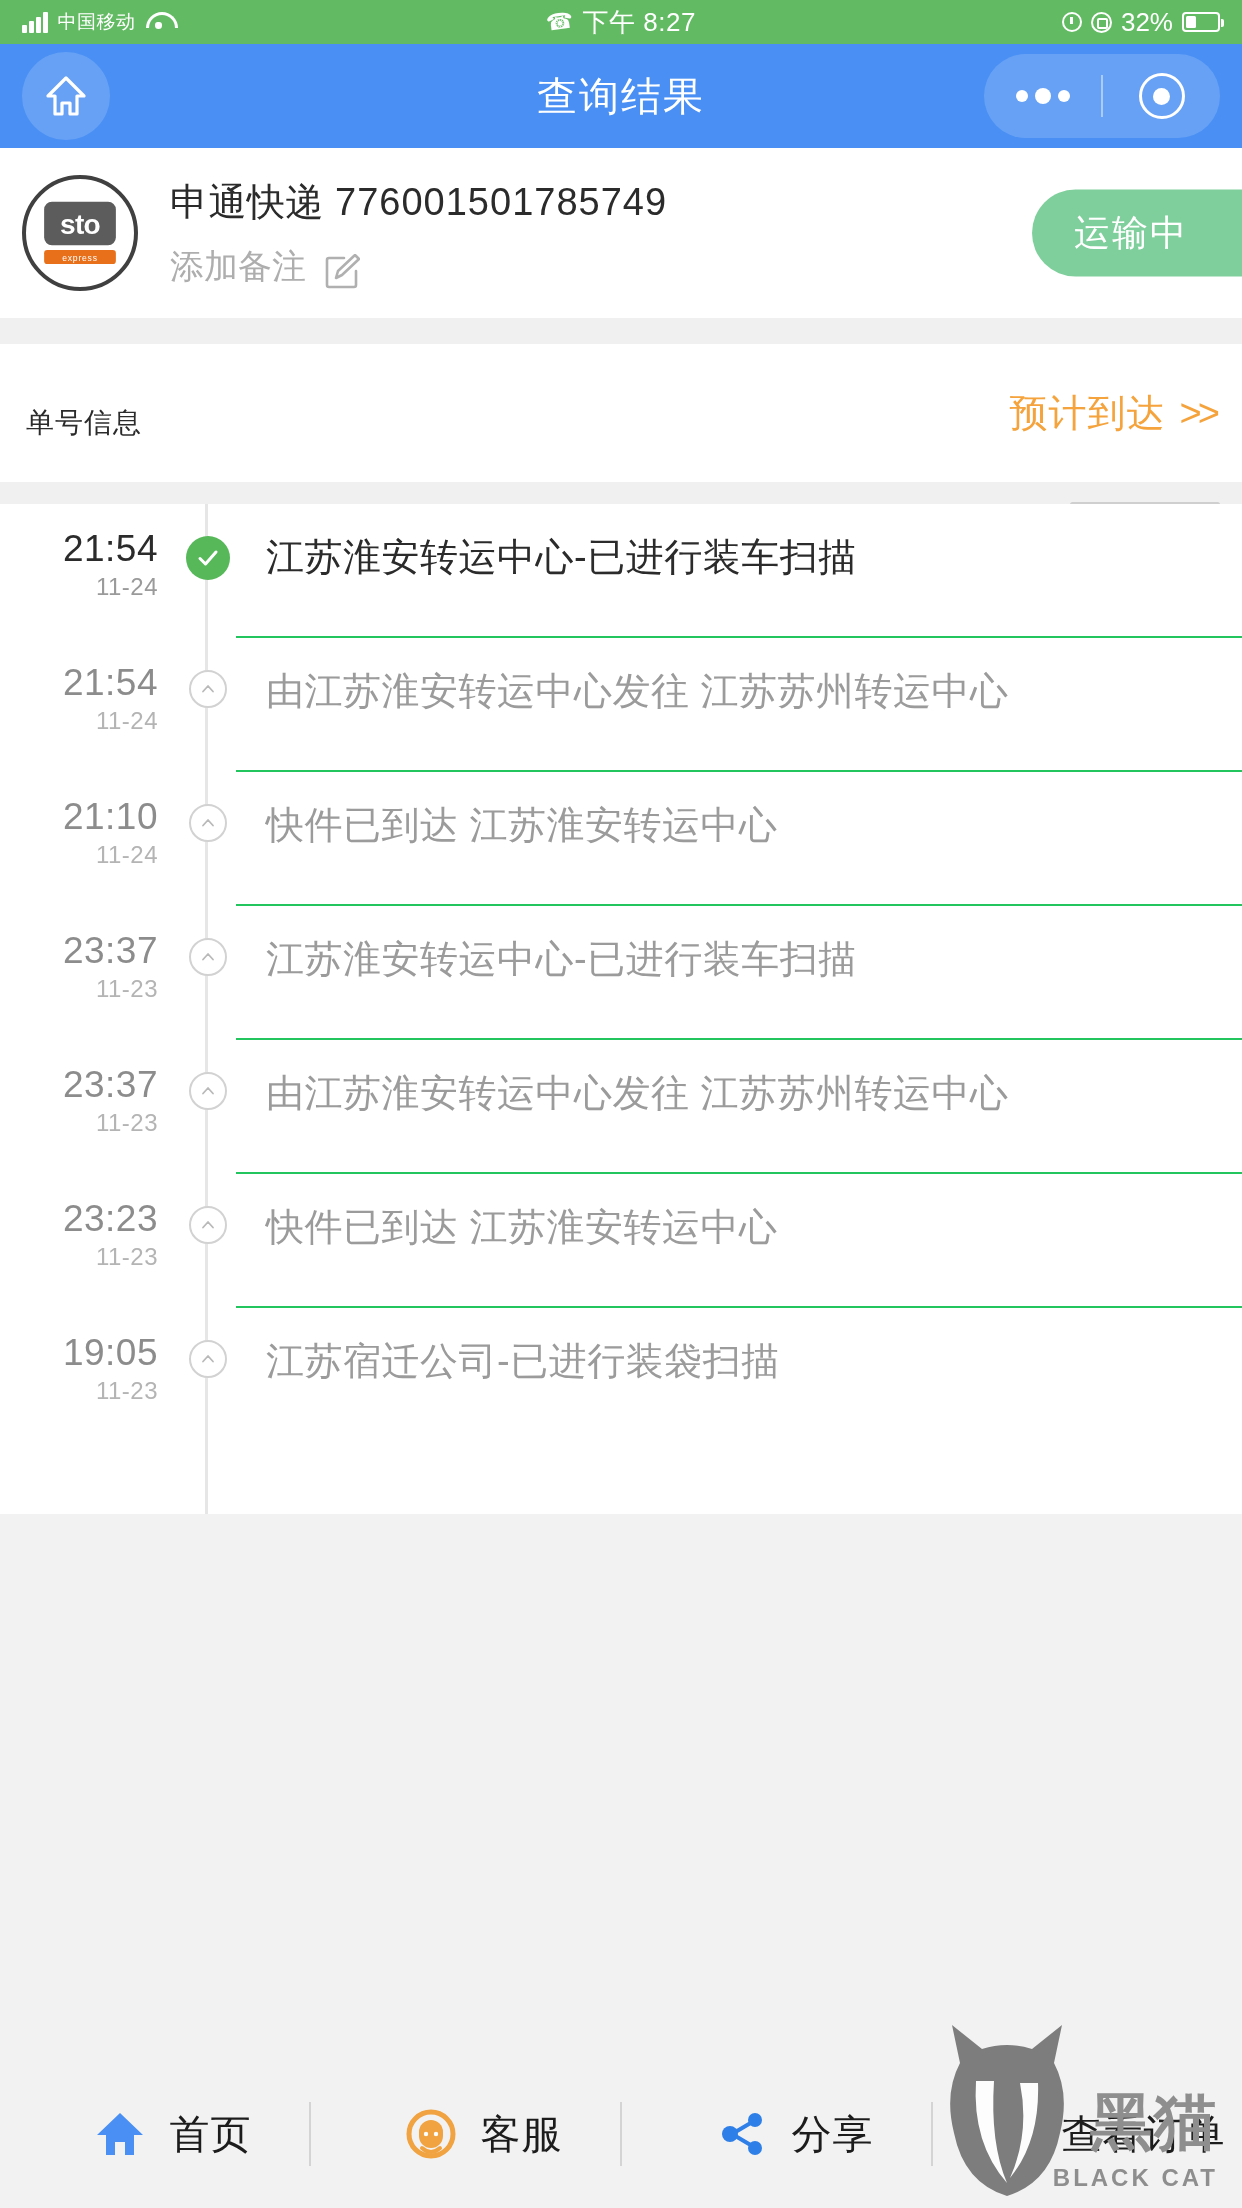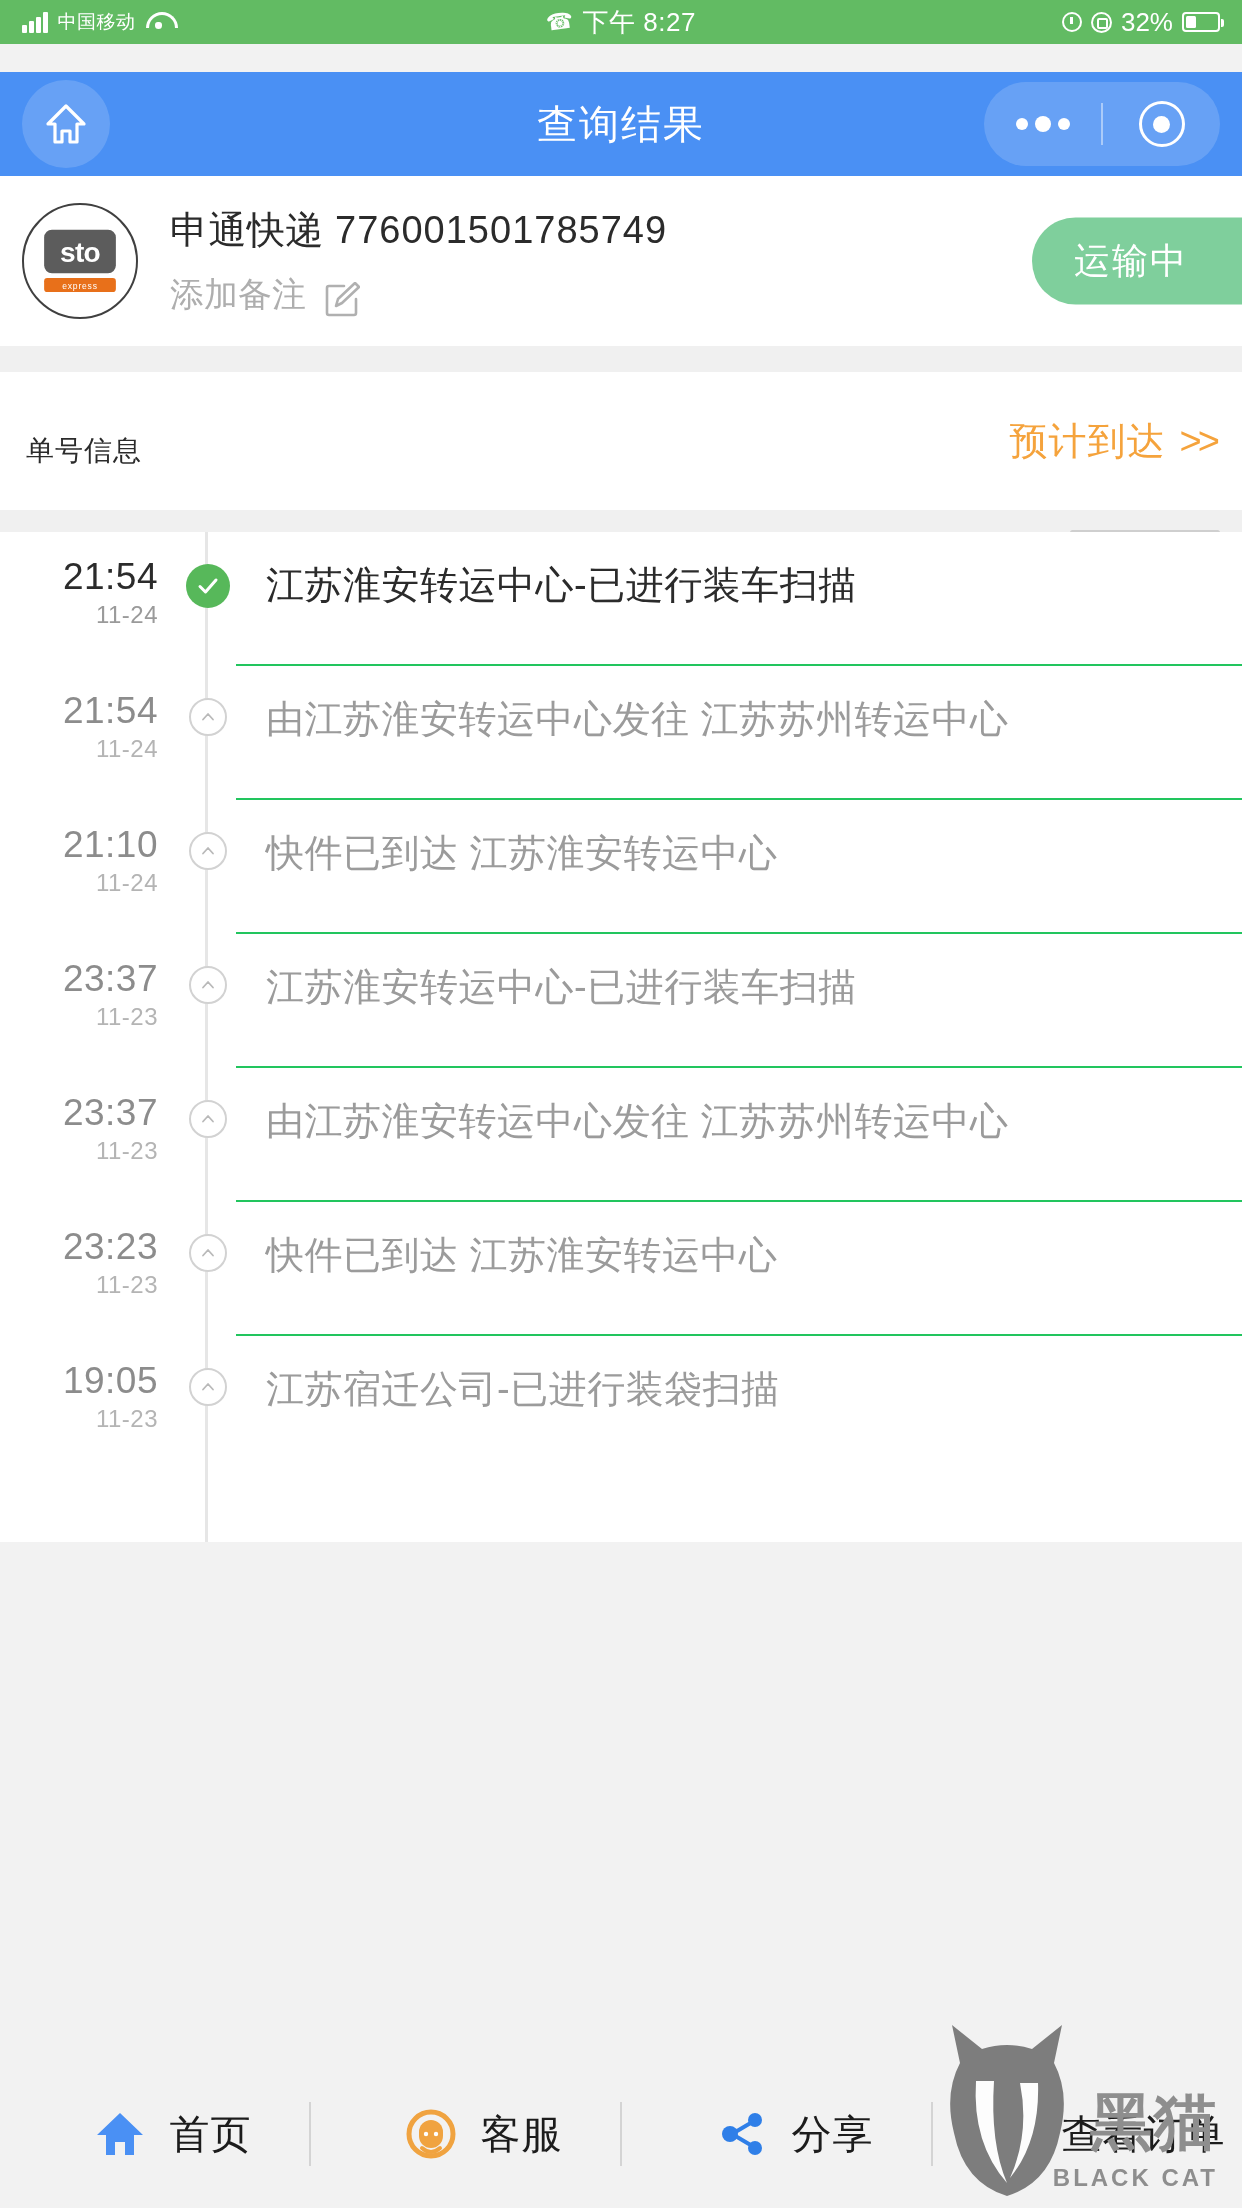--- a/index.html
+++ b/index.html
@@ -35,40 +35,40 @@
   .alarm{width:20px;height:20px;border:2.6px solid #fff;border-radius:50%;position:relative;}
   .alarm::before{content:"";position:absolute;left:6.5px;top:3px;width:2.2px;height:7px;background:#fff;}
   .rot{width:21px;height:21px;border:2.6px solid #fff;border-radius:50%;position:relative;}
   .rot::after{content:"";position:absolute;left:4.5px;top:4.5px;width:7px;height:7px;border:2px solid #fff;border-radius:2px;}
   .pct{font-size:26px;}
   .batt{width:38px;height:20px;border:2.6px solid #fff;border-radius:4px;position:relative;display:flex;align-items:center;padding:2px;}
   .batt::after{content:"";position:absolute;right:-6px;top:5px;width:3.5px;height:8px;background:#fff;border-radius:0 2px 2px 0;}
   .batt i{display:block;height:100%;width:33%;background:#fff;border-radius:1.5px;}
 
   
-  .navbar{height:104px;background:#4a90f4;position:relative;display:flex;align-items:center;margin-top:28px;}
+  .navbar{height:104px;background:#4a90f4;position:relative;display:flex;align-items:center;}
   .nav-title{position:absolute;left:0;right:0;text-align:center;color:#fff;font-size:40px;letter-spacing:2px;}
   .home-btn{width:88px;height:88px;border-radius:50%;background:rgba(255,255,255,.16);
             margin-left:22px;display:flex;align-items:center;justify-content:center;}
   .home-glyph{width:46px;height:46px;position:relative;}
   .home-glyph svg{display:block;}
   .capsule{position:absolute;right:22px;top:50%;transform:translateY(-50%);
            width:236px;height:84px;border-radius:42px;background:rgba(255,255,255,.16);
            display:flex;align-items:center;}
   .cap-half{flex:1;display:flex;align-items:center;justify-content:center;}
   .cap-div{width:2px;height:42px;background:rgba(255,255,255,.45);}
   .dots{display:flex;gap:7px;align-items:center;}
   .dots i{width:12px;height:12px;background:#fff;border-radius:50%;}
   .dots i:nth-child(2){width:16px;height:16px;}
   .target{width:46px;height:46px;border:3.5px solid #fff;border-radius:50%;display:flex;align-items:center;justify-content:center;}
   .target::after{content:"";width:17px;height:17px;background:#fff;border-radius:50%;}
 
   
   .courier-card{background:#fff;height:170px;display:flex;align-items:center;position:relative;padding-left:22px;}
-  .logo-wrap{width:116px;height:116px;border-radius:50%;border:2px solid #404040;background:#fff;
+  .logo-wrap{width:116px;height:116px;border-radius:50%;border:4px solid #404040;background:#fff;
              display:flex;align-items:center;justify-content:center;flex:0 0 116px;}
   .sto-logo{width:78px;}
   .courier-info{margin-left:32px;}
   .courier-line1{font-size:38px;color:#2b2b2b;white-space:nowrap;letter-spacing:.5px;}
   .courier-line1 .num{font-family:"Liberation Sans",sans-serif;letter-spacing:1px;}
   .courier-line2{margin-top:16px;display:flex;align-items:flex-end;gap:18px;}
   .note-txt{font-size:34px;color:#aeaeae;}
   .edit-ic{width:36px;height:36px;}
   .status-badge{position:absolute;right:0;top:50%;transform:translateY(-50%);
                 background:#7fcf9c;color:#fff;font-size:36px;

